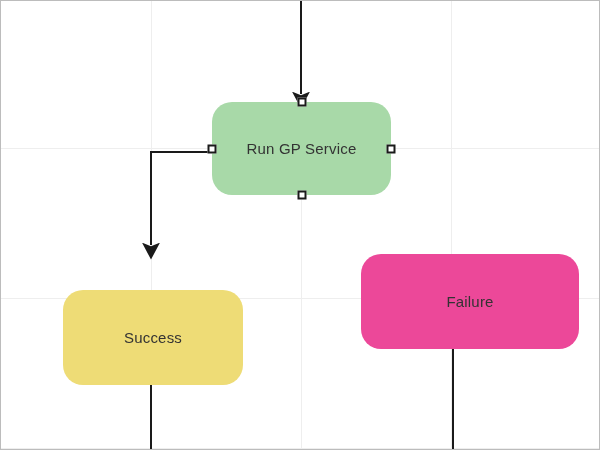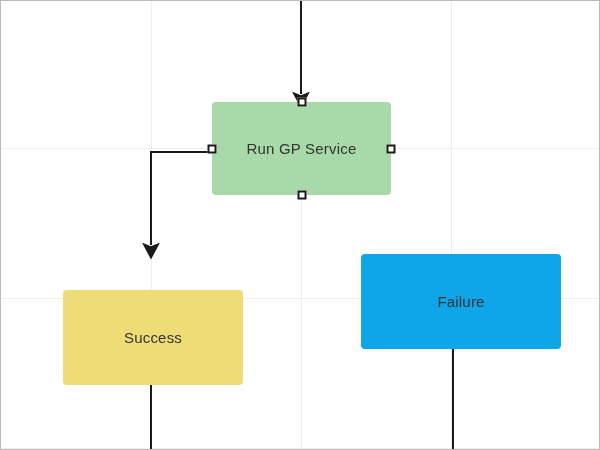--- a/index.html
+++ b/index.html
@@ -29,21 +29,21 @@
   #edge-layer {
     position: absolute;
     left: 0; top: 0;
     width: 600px;
     height: 450px;
     overflow: visible;
   }
   .node {
     position: absolute;
     box-sizing: border-box;
-    border-radius: 4px;
+    border-radius: 20px;
     display: flex;
     align-items: center;
     justify-content: center;
   }
   .node-label {
     font-family: "Liberation Sans", sans-serif;
     font-size: 15px;
     font-weight: 400;
     color: #333333;
     letter-spacing: 0.2px;
@@ -102,17 +102,17 @@
     <span class="handle handle-top"></span>
     <span class="handle handle-left"></span>
     <span class="handle handle-right"></span>
     <span class="handle handle-bottom"></span>
   </div>
 
   <div class="node" style="left:62px; top:253px; width:180px; height:95px; background:#eedc76;margin-top:36px;">
     <span class="node-label">Success</span>
   </div>
 
-  <div class="node" style="left:360px; top:253px; width:200px; height:95px; background:#0ea5e9;">
+  <div class="node" style="left:360px; top:253px; width:218px; height:95px; background:#ec4899;">
     <span class="node-label">Failure</span>
   </div>
 
 </div>
 
 </body></html>

